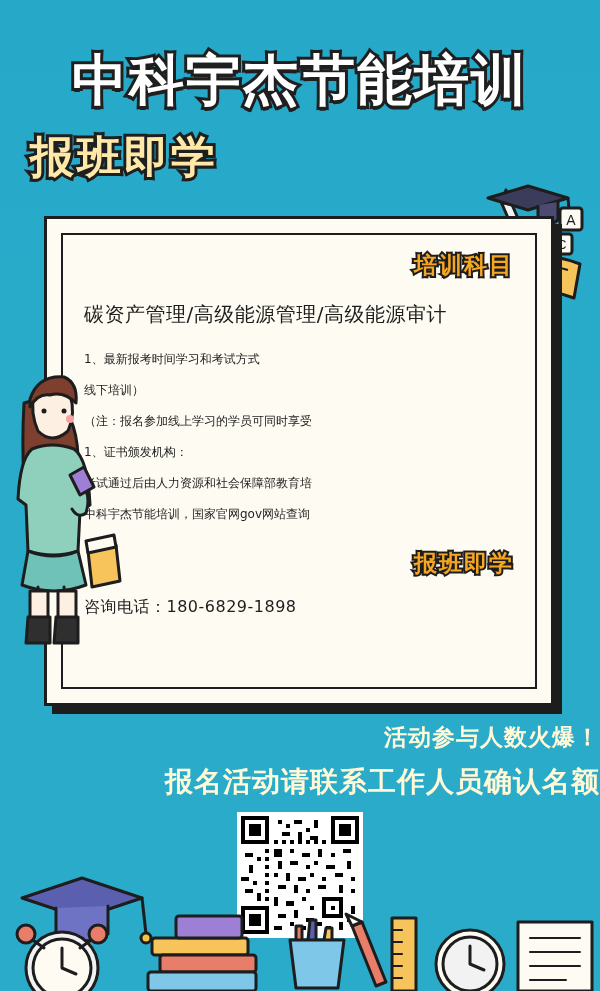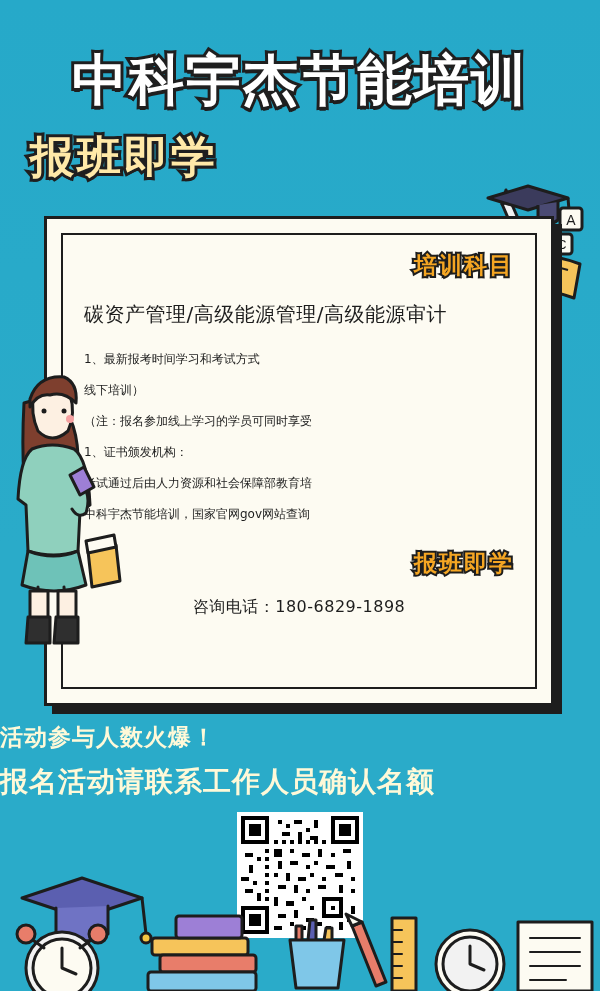--- a/index.html
+++ b/index.html
@@ -120,33 +120,32 @@
     line-height: 31px;
     font-family: "DejaVu Sans", "Liberation Sans", sans-serif;
   }
   .body-text p {
     margin: 0;
   }
   .signup-head {
     margin-top: 18px;
   }
   .phone {
-    text-align: center;
     font-size: 16px;
     margin-top: 18px;
     letter-spacing: 0.5px;
     font-family: "DejaVu Sans", "Liberation Sans", sans-serif;
   }
 
   
   .note1, .note2 {
     position: absolute;
     width: 600px;
     left: 0;
-    text-align: left;
+    text-align: right;
     color: #fff9d8;
     font-weight: bold;
     font-family: "DejaVu Sans", "Liberation Sans", sans-serif;
     letter-spacing: 1px;
   }
   .note1 { top: 722px; font-size: 23px; }
   .note2 { top: 763px; font-size: 28px; }
 
   
   .qr {

